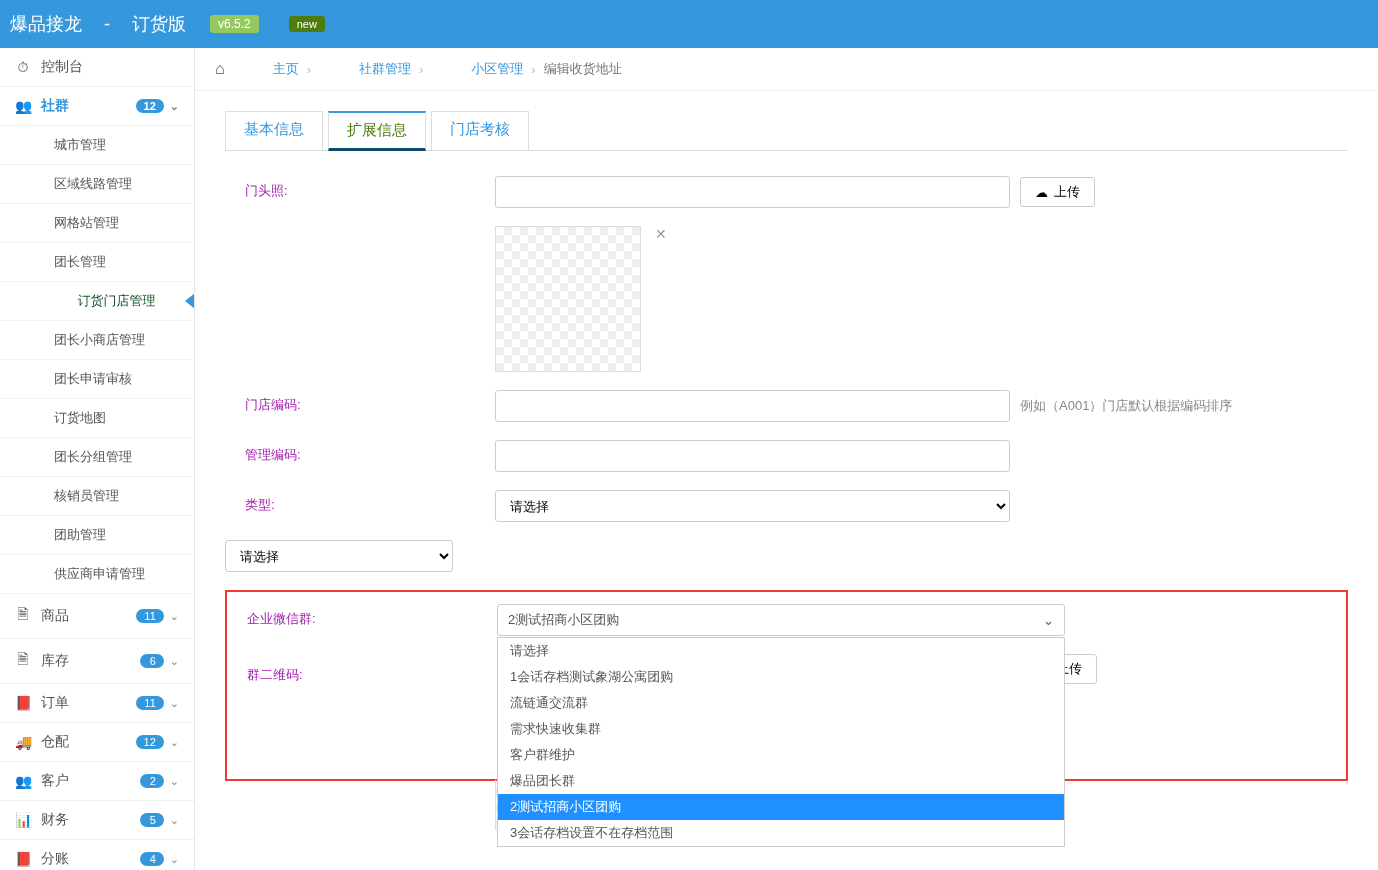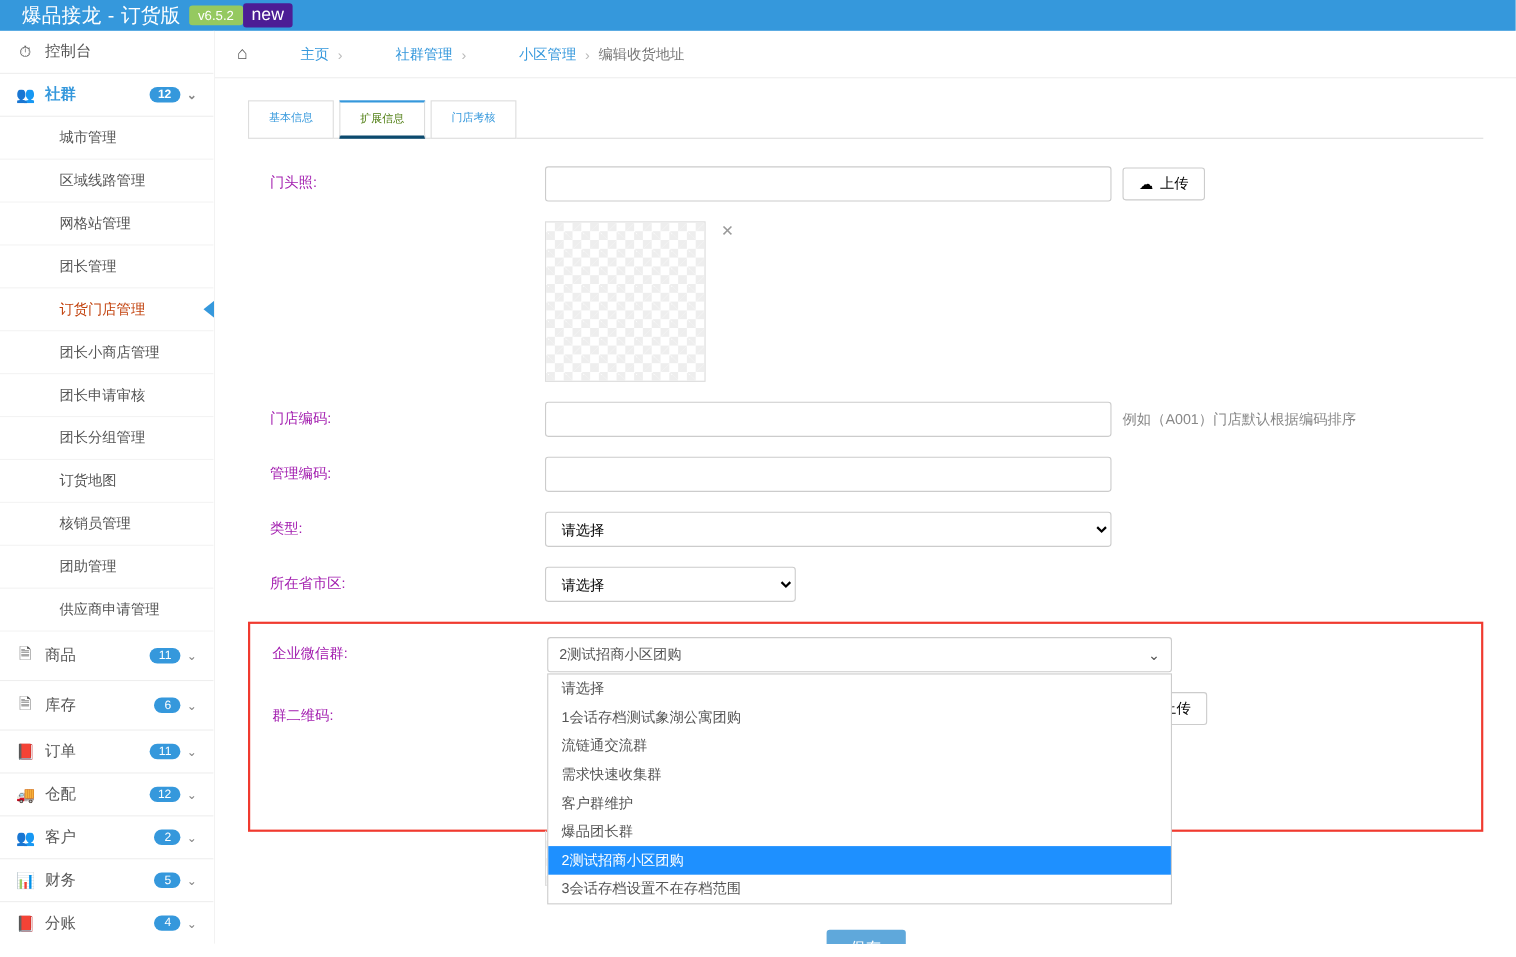--- a/index.html
+++ b/index.html
@@ -2,42 +2,43 @@
 <html><head>
   <meta charset="utf-8">
   <style>
     * { margin: 0; padding: 0; box-sizing: border-box; }
     body { font-family: "Microsoft YaHei", "PingFang SC", sans-serif; font-size: 14px; color: #333; background: #fff; }
 
     
     .top-header {
       background: #3598dc;
       color: #fff;
-      height: 28px;
+      height: 48px;
       display: flex;
       align-items: center;
-      padding: 0 20px;
+      padding: 0 10px;
       font-size: 18px;
+      gap: 16px;
     }
     .top-header .sep { margin: 0 6px; }
     .badge-version {
       background: #95c960;
       color: #fff;
       font-size: 12px;
       padding: 2px 8px;
       border-radius: 3px;
       margin-left: 8px;
     }
     .badge-new {
-      background: #4c1d95;
+      background: #4d7c0f;
       color: #fff;
-      font-size: 16px;
+      font-size: 11px;
       padding: 2px 8px;
       border-radius: 3px;
-      margin-left: 0;
+      margin-left: 14px;
     }
 
     
     .layout { display: flex; height: calc(100vh - 40px); }
 
     
     .sidebar {
       width: 195px;
       background: #fff;
       border-right: 1px solid #e5e5e5;
@@ -62,21 +63,22 @@
     .side-sub {
       padding: 10px 15px 10px 54px;
       color: #555;
       cursor: pointer;
       border-bottom: 1px solid #f3f3f3;
       font-size: 13px;
       position: relative;
       font-family: Liberation Serif, serif;
     }
     .side-sub.active {
-      color: #c2410c;
+      color: #14532d;
+      text-align: center;
     }
     .side-sub.active::after {
       content: '';
       position: absolute;
       right: -1px;
       top: 50%;
       transform: translateY(-50%);
       width: 0; height: 0;
       border-top: 8px solid transparent;
       border-bottom: 8px solid transparent;
@@ -112,21 +114,21 @@
     
     .tabs { display: flex; border-bottom: 1px solid #ddd; margin-bottom: 25px; }
     .tab {
       padding: 8px 18px;
       border: 1px solid #ddd;
       margin-right: 5px;
       margin-bottom: -1px;
       cursor: pointer;
       color: #3598dc;
       background: #fff;
-      font-size: 10px;
+      font-size: 15px;
     }
     .tab.active {
       border-top: 2px solid #3598dc;
       border-bottom: 3px solid #0c4a6e;
       color: #4d7c0f;
     }
 
     
     .form-row {
       display: flex;
@@ -244,22 +246,22 @@
       </div>
     </div>
 
     <div class="side-sub"><span>城市管理</span></div>
     <div class="side-sub"><span>区域线路管理</span></div>
     <div class="side-sub"><span>网格站管理</span></div>
     <div class="side-sub"><span>团长管理</span></div>
     <div class="side-sub active"><span>订货门店管理</span></div>
     <div class="side-sub"><span>团长小商店管理</span></div>
     <div class="side-sub"><span>团长申请审核</span></div>
+    <div class="side-sub"><span>订货地图</span></div>
     <div class="side-sub"><span>团长分组管理</span></div>
-    <div class="side-sub"><span>订货地图</span></div>
     <div class="side-sub"><span>核销员管理</span></div>
     <div class="side-sub"><span>团助管理</span></div>
     <div class="side-sub"><span>供应商申请管理</span></div>
 
     <div class="side-item">
       <div class="left">
           <span class="icon">🗎</span>
           <span>商品</span>
         </div>
       <div class="right">
@@ -386,21 +388,20 @@
       <div class="form-row">
         <div class="form-label">类型:</div>
         <div class="form-field">
           <select class="select-box">
             <option>请选择</option>
           </select>
         </div>
       </div>
 
       <div class="form-row">
-        <div class="form-label">所在省市区:</div>
         <div class="form-field">
           <select class="select-box select-narrow">
             <option>请选择</option>
           </select>
         </div>
       </div>
 
       <div class="highlight-box">
 
         <div class="form-row">

